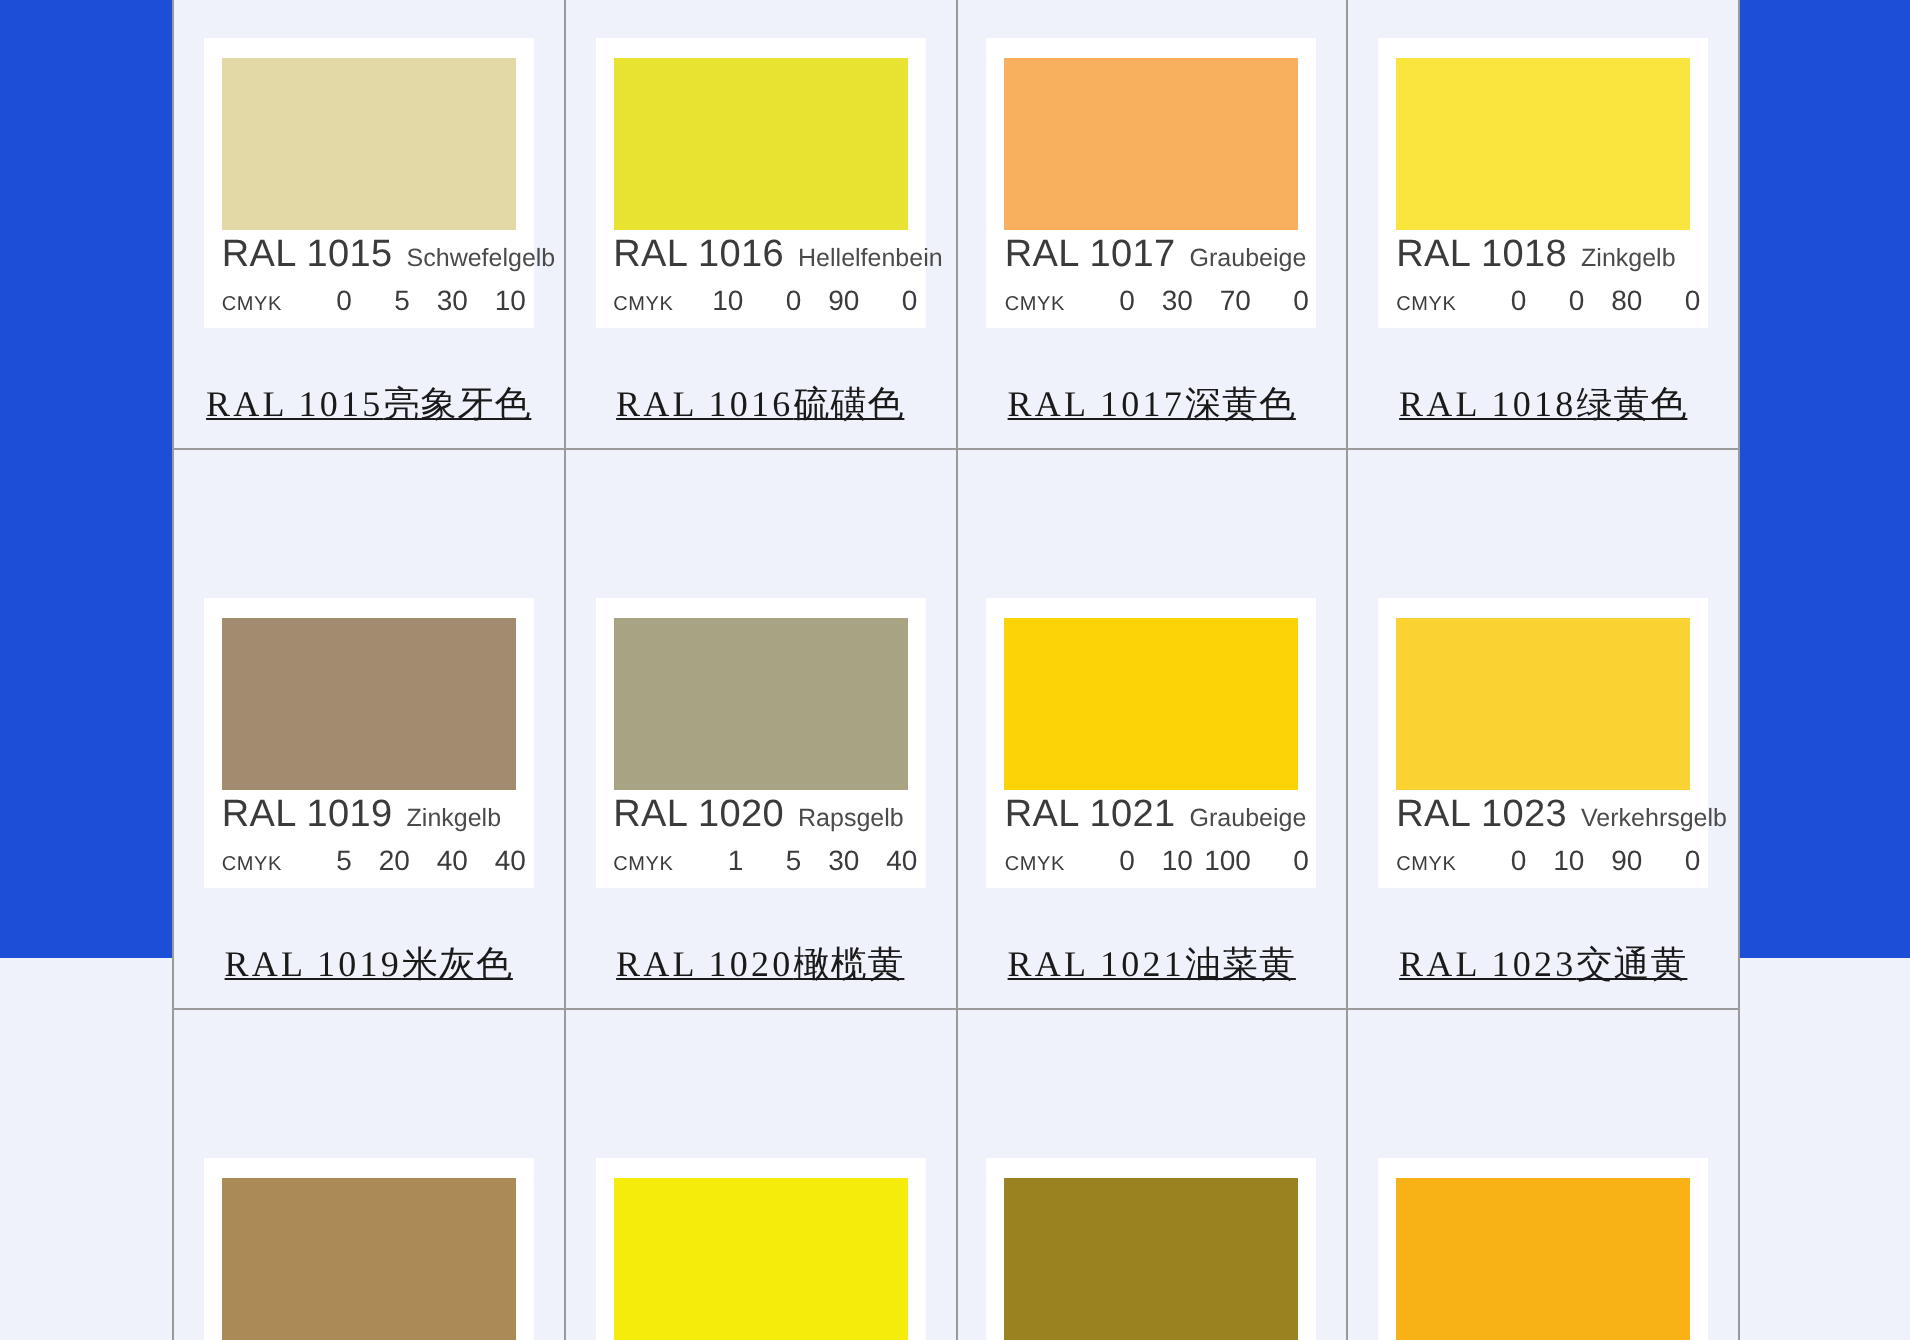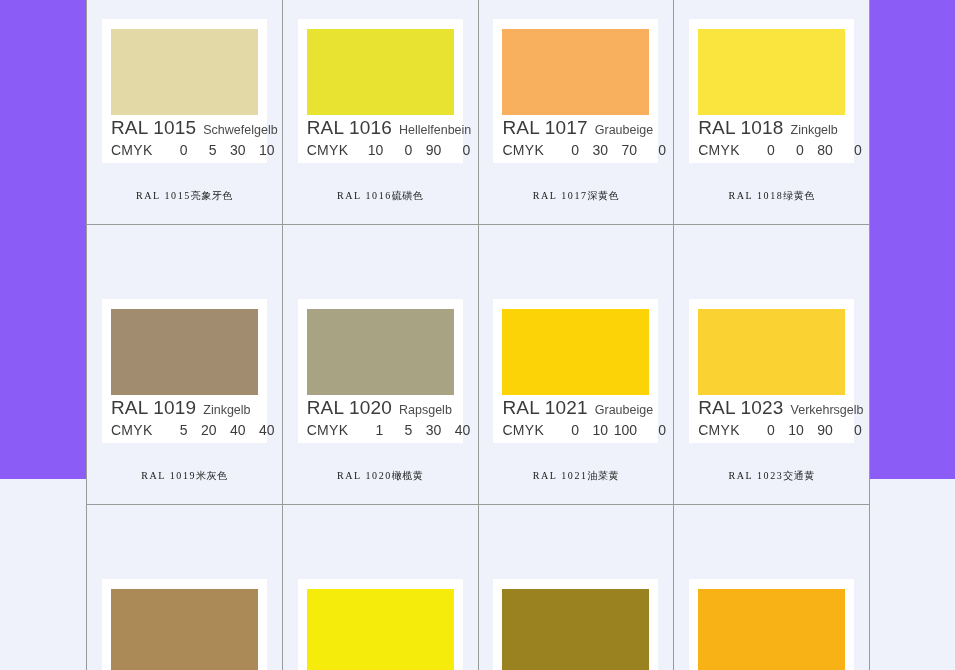--- a/index.html
+++ b/index.html
@@ -12,21 +12,21 @@
     height: 670px;
     overflow: hidden;
     background: #eff2fa;
     font-family: "Liberation Sans", sans-serif;
   }
 
   .page {
     position: relative;
     width: 955px;
     height: 479px;
-    background: #8b5cf6;
+    background: #1d4ed8;
   }
 
   
   .color-table {
     position: absolute;
     left: 86px;
     top: -56px;            
     width: 783px;
     border-collapse: collapse;
     table-layout: fixed;
@@ -95,21 +95,21 @@
   }
 
   .cmyk-line {
     display: flex;
     align-items: baseline;
     margin-top: 5px;
     line-height: 1;
   }
 
   .cmyk-label {
-    font-size: 14px;
+    font-size: 10px;
     color: #3b3b3b;
     letter-spacing: 0.3px;
   }
 
   .cmyk-vals {
     display: flex;
     flex: 1 1 auto;
     justify-content: flex-end;
     margin-left: 6px;
   }
@@ -118,25 +118,26 @@
     font-size: 14px;
     color: #3b3b3b;
     width: 29px;
     text-align: right;
     display: inline-block;
   }
 
   .zh-label {
     margin-top: 26px;
     font-family: "Liberation Serif", "DejaVu Serif", serif;
-    font-size: 10px;
+    font-size: 18px;
     color: #1a1a1a;
     text-align: left;
     letter-spacing: 0.5px;
     white-space: nowrap;
+    text-decoration: underline;
   }
   .zh-label .zh-code {
     letter-spacing: 1.6px;
   }
 </style>
 </head>
 <body>
 
 <div class="page">
   <table class="color-table">

